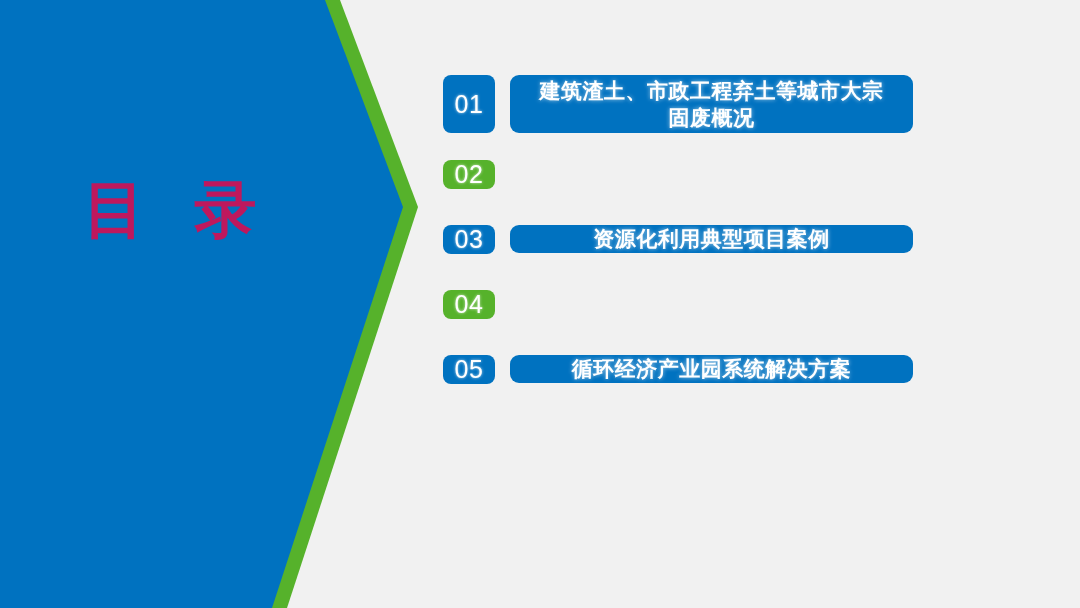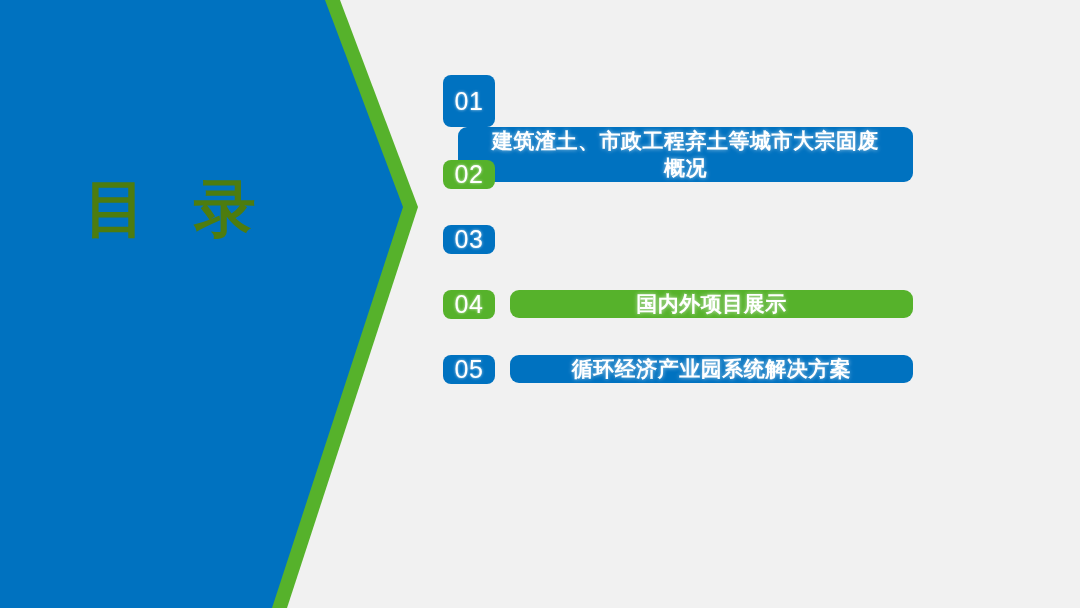--- a/index.html
+++ b/index.html
@@ -33,44 +33,44 @@
     display: block;
     width: 430px;
     height: 608px;
   }
   #banner-title {
     position: absolute;
     left: 0;
     top: 175px;
     width: 340px;
     text-align: center;
-    color: #4d7c0f;
+    color: #be185d;
     font-size: 62px;
     font-weight: bold;
     letter-spacing: 16px;
     text-indent: 16px;
     line-height: 1.12;
     white-space: nowrap;
-    font-family: Liberation Serif, serif;
+    font-family: Liberation Sans, sans-serif;
   }
 
   
   #agenda {
     position: absolute;
     left: 443px;
     top: 75px;
     width: 470px;
   }
   .agenda-row {
     position: relative;
     display: flex;
     align-items: stretch;
     margin-bottom: 17px;
   }
-  .agenda-row.tall { height: 58px; flex-direction: column; }
+  .agenda-row.tall { height: 58px; }
   .agenda-row.short { height: 48px; align-items: center; }
 
   .row-badge {
     flex: 0 0 52px;
     width: 52px;
     border-radius: 8px;
     display: flex;
     align-items: center;
     justify-content: center;
     color: #ffffff;
@@ -124,27 +124,27 @@
         <span class="row-label">建筑渣土、市政工程弃土等城市大宗固废概况</span>
       </div>
     </div>
 
     <div class="agenda-row short">
       <div class="row-badge c-green">02</div>
     </div>
 
     <div class="agenda-row short">
       <div class="row-badge c-blue">03</div>
+      <div class="row-bar c-blue">
+        <span class="row-label">资源化利用典型项目案例</span>
+      </div>
     </div>
 
     <div class="agenda-row short">
       <div class="row-badge c-green">04</div>
-      <div class="row-bar c-green">
-        <span class="row-label">国内外项目展示</span>
-      </div>
     </div>
 
     <div class="agenda-row short">
       <div class="row-badge c-blue">05</div>
       <div class="row-bar c-blue">
         <span class="row-label">循环经济产业园系统解决方案</span>
       </div>
     </div>
 
 

